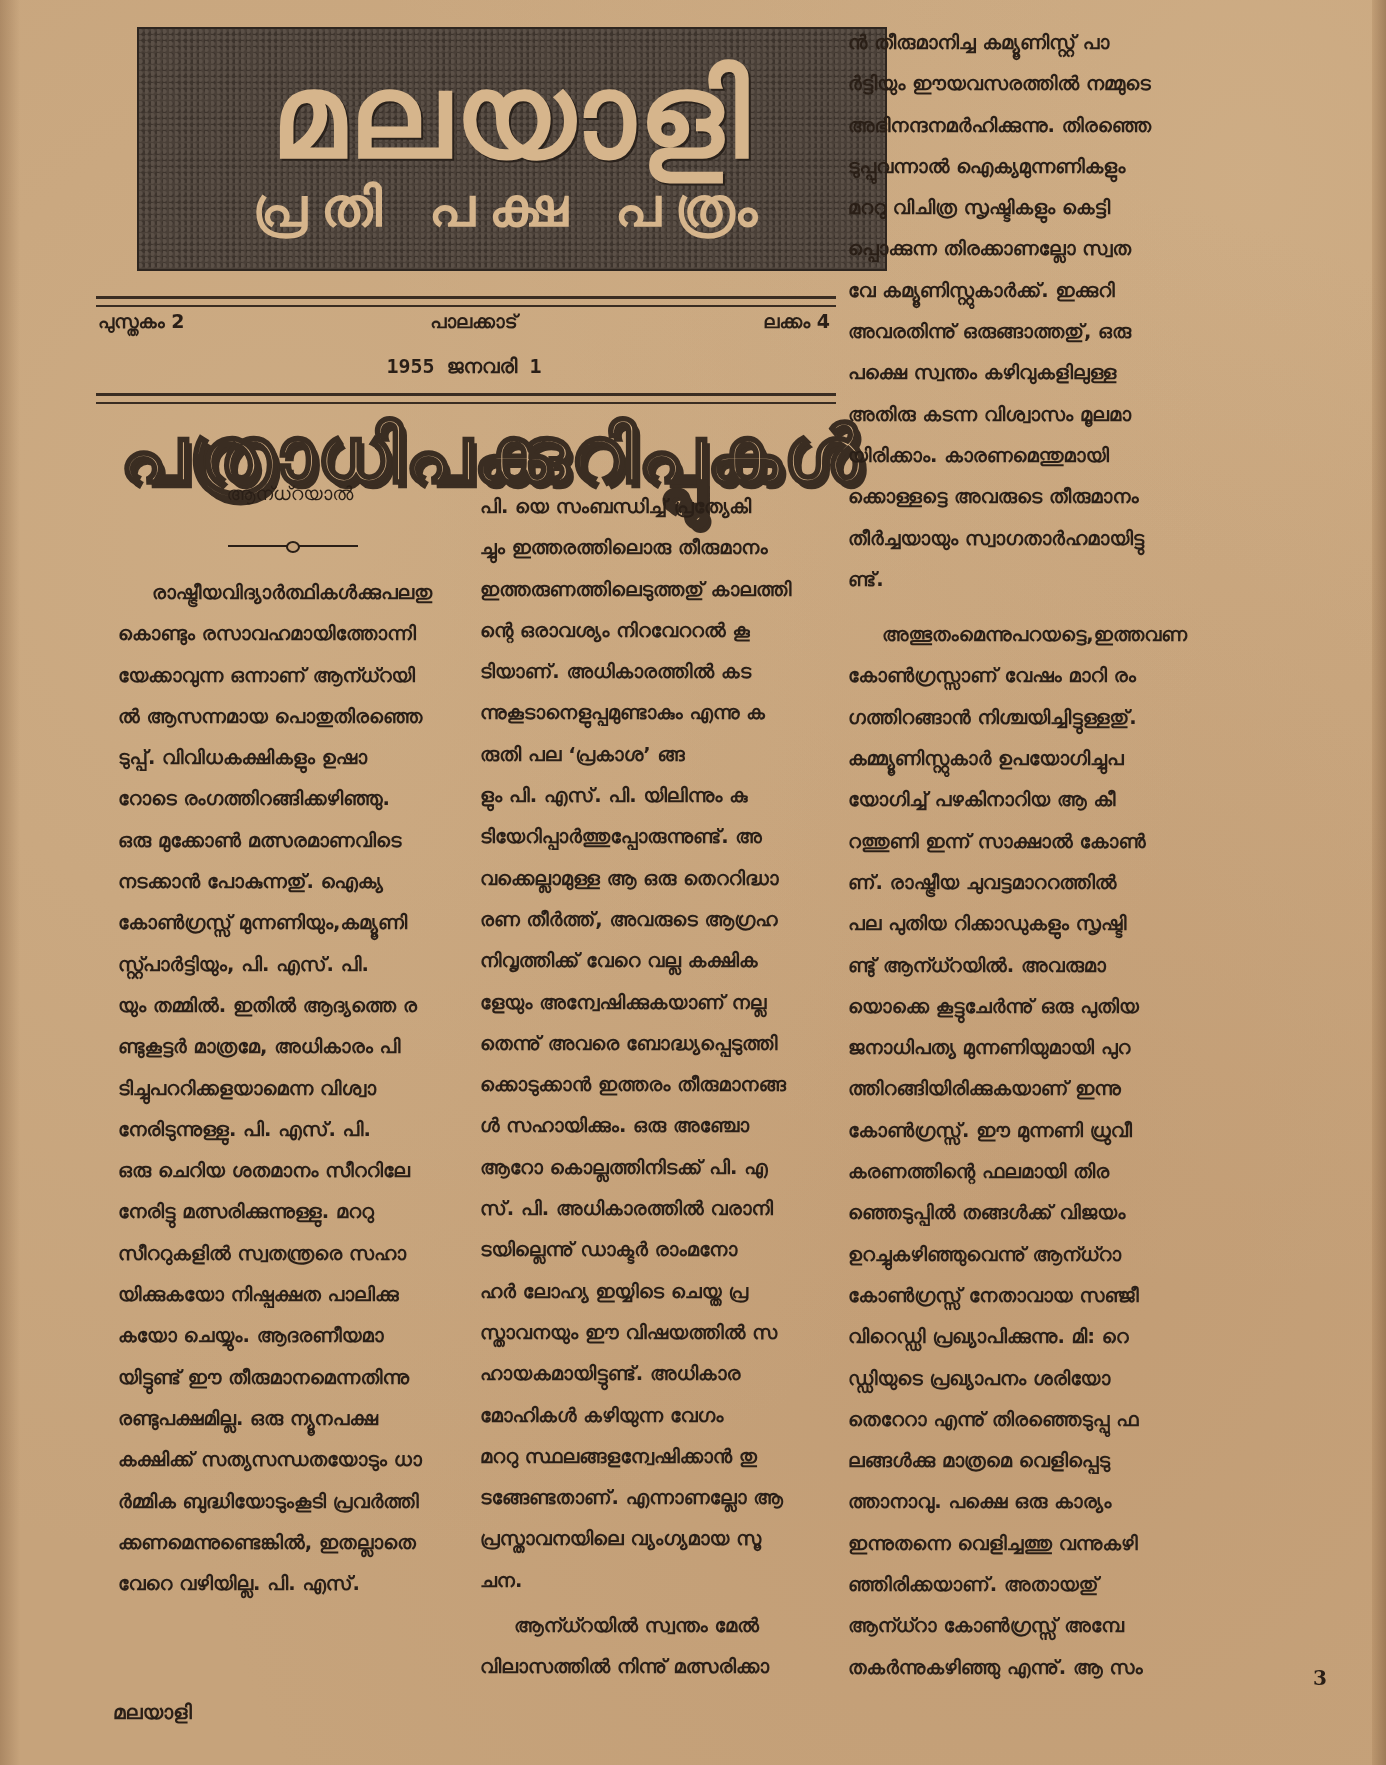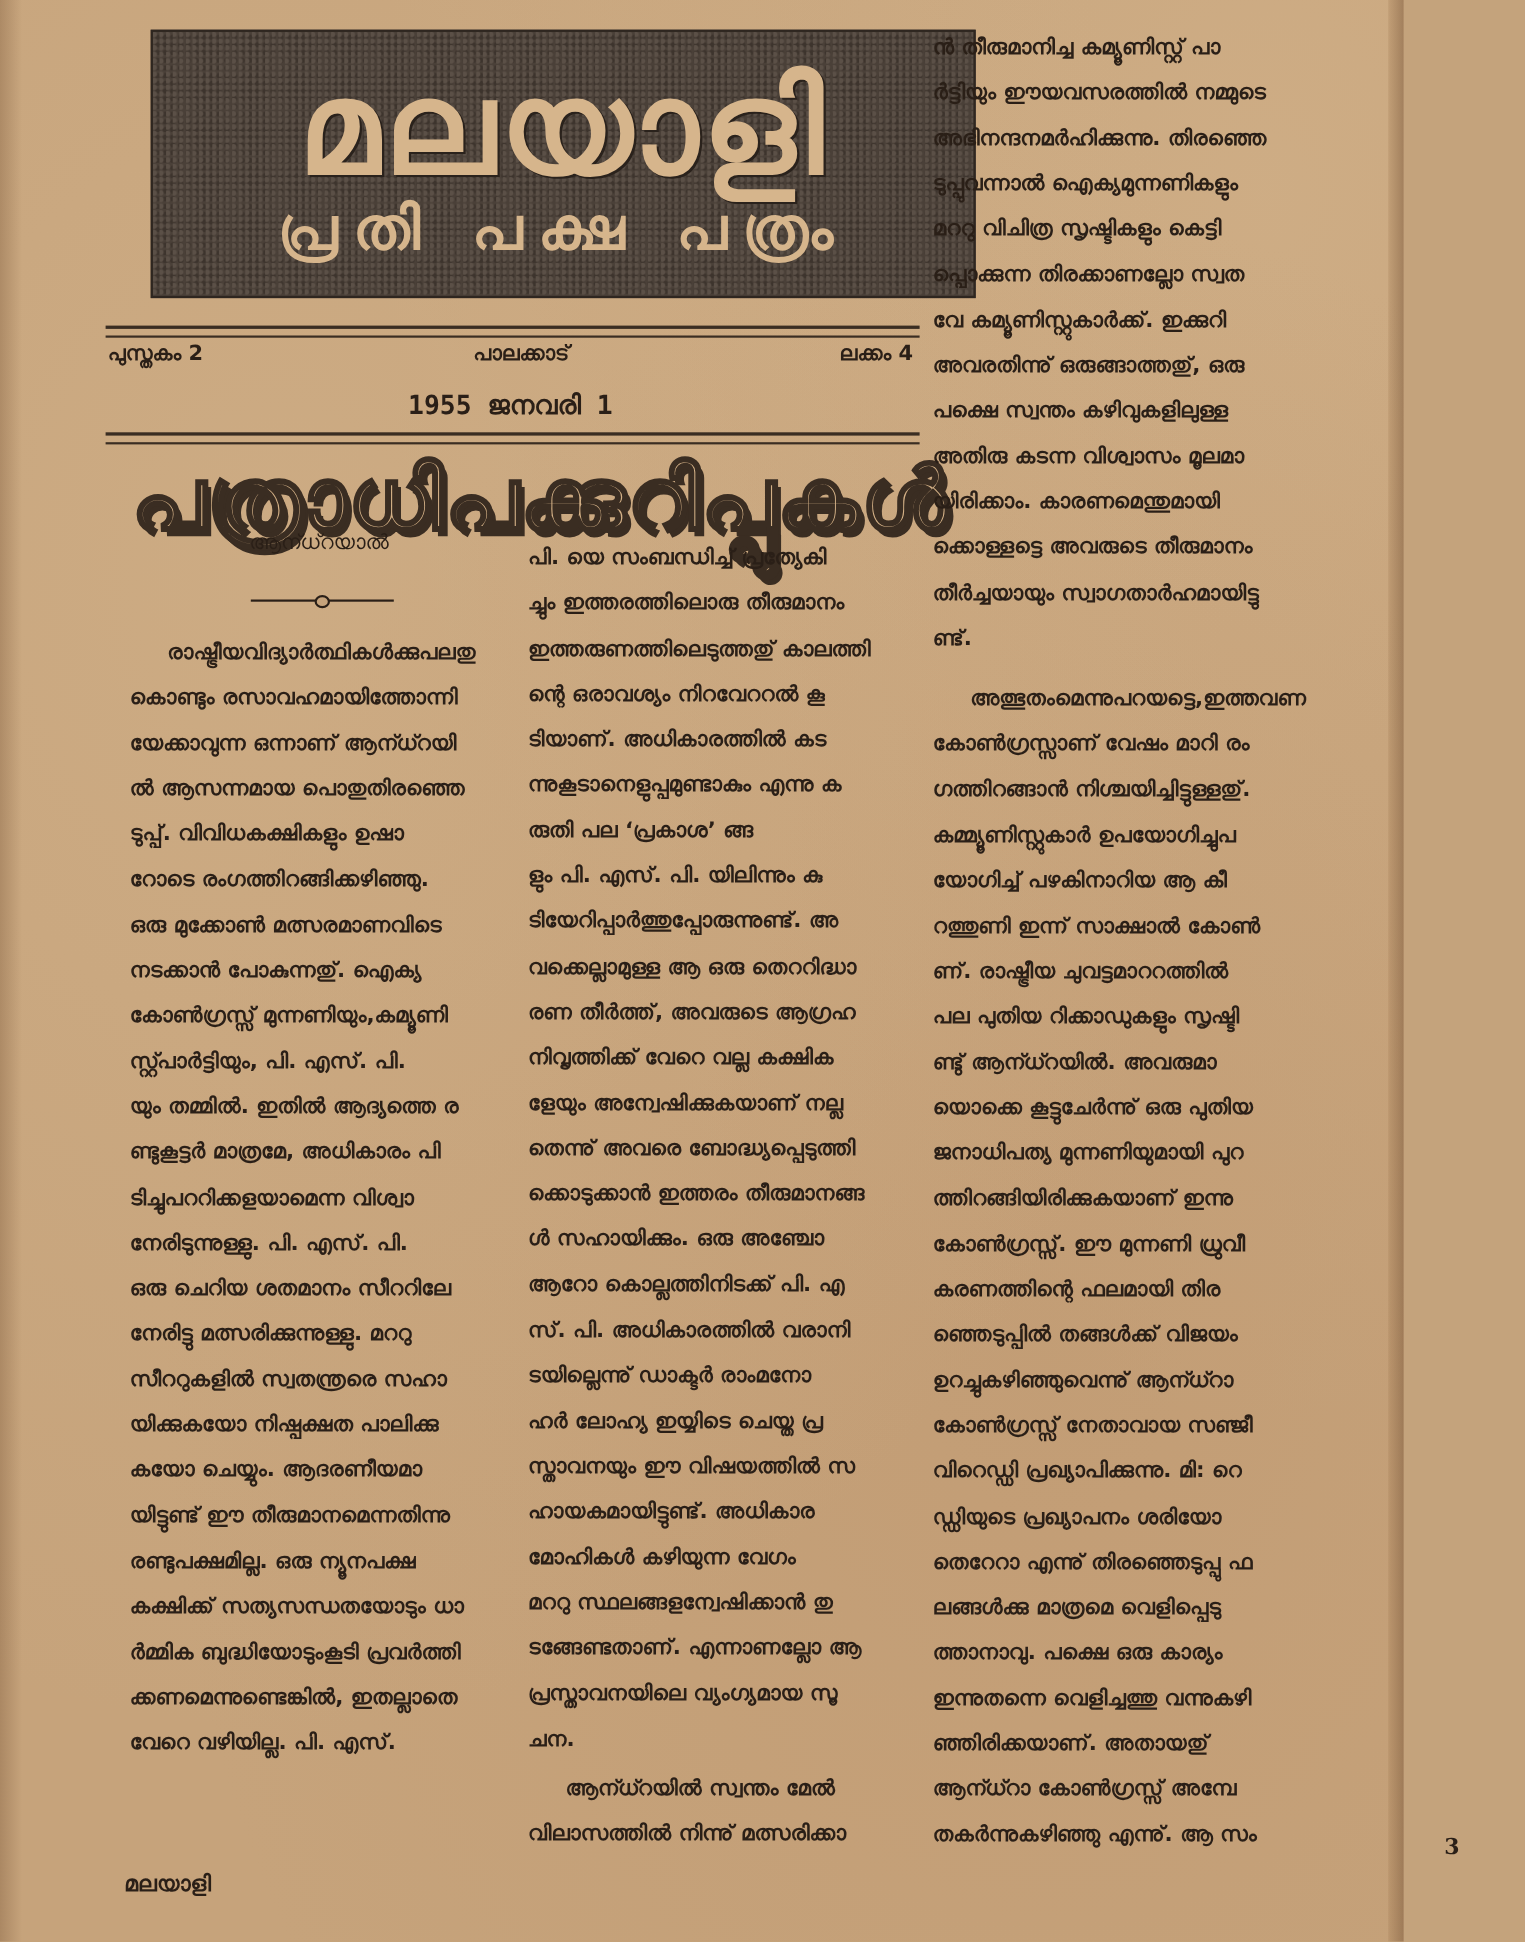--- a/index.html
+++ b/index.html
@@ -4,21 +4,21 @@
 <style>
   html, body { margin: 0; padding: 0; }
   body {
     width: 1386px; height: 1765px; overflow: hidden;
     background: #c4a37c;
     font-family: "DejaVu Sans", sans-serif;
     color: #2a1f17;
     position: relative;
   }
   .page {
-    position: absolute; left: 0; top: 0; width: 1276px; height: 1765px;
+    position: absolute; left: 0; top: 0; width: 1386px; height: 1765px;
     background:
       radial-gradient(ellipse at 20% 30%, rgba(210,178,138,0.55), transparent 60%),
       radial-gradient(ellipse at 75% 70%, rgba(190,150,110,0.45), transparent 60%),
       radial-gradient(ellipse at 90% 10%, rgba(220,190,150,0.35), transparent 50%),
       #c6a37b;
   }
   .edge-right {
     position: absolute; right: 0; top: 0; width: 14px; height: 100%;
     background: linear-gradient(to right, rgba(150,110,70,0.2), rgba(120,85,55,0.5));
   }
@@ -53,21 +53,21 @@
   .rule-double {
     position: absolute; left: 96px; width: 740px; height: 6px;
     border-top: 3px solid #3a2d22; border-bottom: 2px solid #3a2d22;
   }
   .meta-row {
     position: absolute; left: 98px; top: 310px; width: 732px;
     display: flex; justify-content: space-between; font-size: 19px; font-weight: bold; text-align: right;
   }
   .meta-date {
     position: absolute; left: 98px; top: 354px; width: 732px; text-align: center;
-    font-family: "DejaVu Sans Mono", monospace; font-size: 24px; font-weight: bold;
+    font-family: "DejaVu Sans Mono", monospace; font-size: 20px; font-weight: bold;
   }
 
   .section-title {
     position: absolute; left: 120px; top: 400px; width: 720px; height: 110px;
     font-family: "DejaVu Sans", sans-serif; font-weight: bold;
     font-size: 78px; line-height: 110px; text-align: center;
     color: #d3b086;
     -webkit-text-stroke: 3px #3a2d22;
     text-shadow: 4px 5px 0 #3a2d22;
     letter-spacing: 2px;

